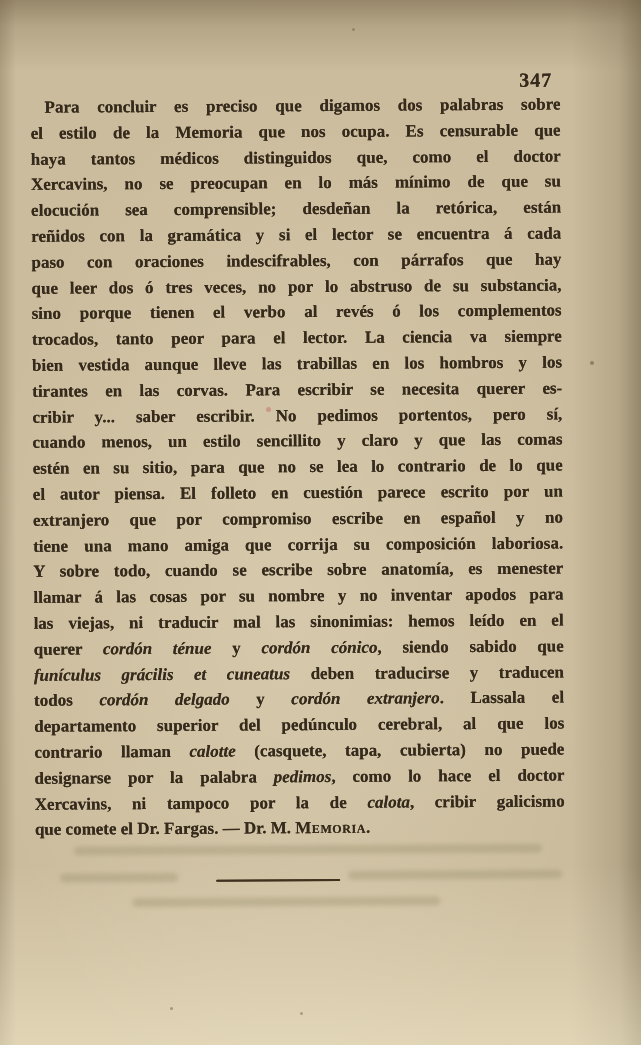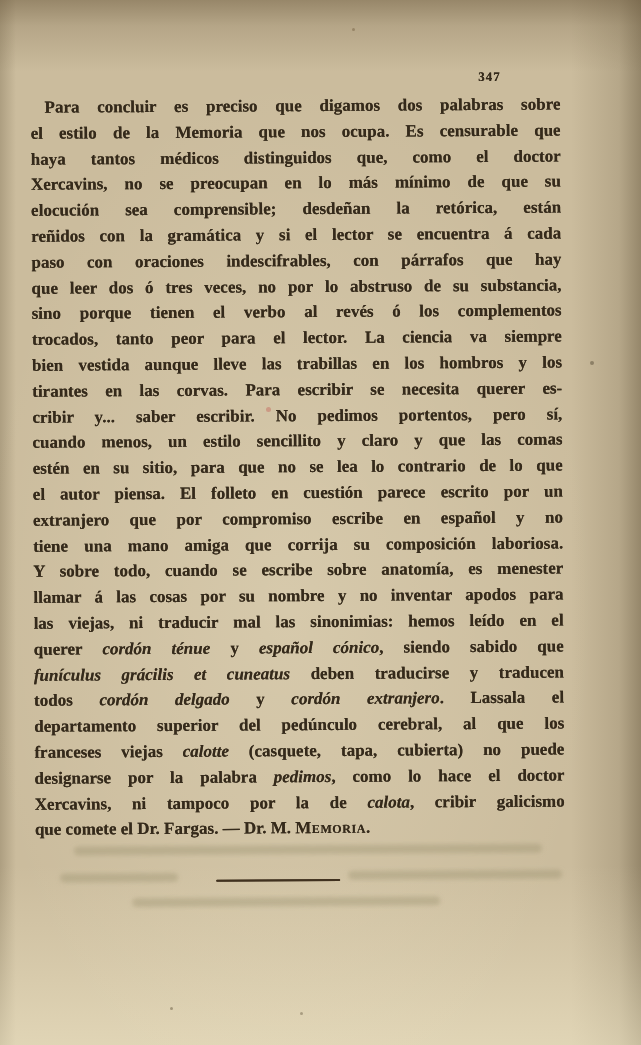--- a/index.html
+++ b/index.html
@@ -20,22 +20,22 @@
   }
   .scan-rotate {
     position: absolute;
     inset: 0;
     transform: rotate(-0.35deg);
     transform-origin: 50% 50%;
   }
   .page-number {
     position: absolute;
     top: 70px;
-    left: 481px;
-    font-size: 13px;
+    left: 522px;
+    font-size: 20px;
     font-weight: 700;
     letter-spacing: 1px;
     text-shadow: 0 0 0.5px rgba(53,42,27,0.9);
   }
   .text-block {
     position: absolute;
     left: 33px;
     top: 93px;
     width: 530px;
     font-size: 17px;
@@ -103,25 +103,25 @@
         <div class="line"><span>tirantes en las corvas. Para escribir se necesita querer es-</span></div>
         <div class="line"><span>cribir y... saber escribir. No pedimos portentos, pero sí,</span></div>
         <div class="line"><span>cuando menos, un estilo sencillito y claro y que las comas</span></div>
         <div class="line"><span>estén en su sitio, para que no se lea lo contrario de lo que</span></div>
         <div class="line"><span>el autor piensa. El folleto en cuestión parece escrito por un</span></div>
         <div class="line"><span>extranjero que por compromiso escribe en español y no</span></div>
         <div class="line"><span>tiene una mano amiga que corrija su composición laboriosa.</span></div>
         <div class="line"><span>Y sobre todo, cuando se escribe sobre anatomía, es menester</span></div>
         <div class="line"><span>llamar á las cosas por su nombre y no inventar apodos para</span></div>
         <div class="line"><span>las viejas, ni traducir mal las sinonimias: hemos leído en el</span></div>
-        <div class="line"><span>querer </span><span class="italic">cordón ténue</span><span> y </span><span class="italic">español cónico</span><span>, siendo sabido que</span></div>
+        <div class="line"><span>querer </span><span class="italic">cordón ténue</span><span> y </span><span class="italic">cordón cónico</span><span>, siendo sabido que</span></div>
         <div class="line"><span class="italic">funículus grácilis et cuneatus</span><span> deben traducirse y traducen</span></div>
         <div class="line"><span>todos </span><span class="italic">cordón delgado</span><span> y </span><span class="italic">cordón extranjero</span><span>. Lassala el</span></div>
         <div class="line"><span>departamento superior del pedúnculo cerebral, al que los</span></div>
-        <div class="line"><span>franceses viejas </span><span class="italic">calotte</span><span> (casquete, tapa, cubierta) no puede</span></div>
+        <div class="line"><span>contrario llaman </span><span class="italic">calotte</span><span> (casquete, tapa, cubierta) no puede</span></div>
         <div class="line"><span>designarse por la palabra </span><span class="italic">pedimos</span><span>, como lo hace el doctor</span></div>
         <div class="line"><span>Xercavins, ni tampoco por la de </span><span class="italic">calota</span><span>, cribir galicismo</span></div>
         <div class="line no-justify"><span>que comete el Dr. Fargas. — Dr. M. </span><span class="smallcaps">Memoria</span><span>.</span></div>
       </div>
 
     <div class="smudge s1"></div>
     <div class="smudge s2"></div>
     <div class="smudge s3"></div>
     <div class="smudge s4"></div>
 

